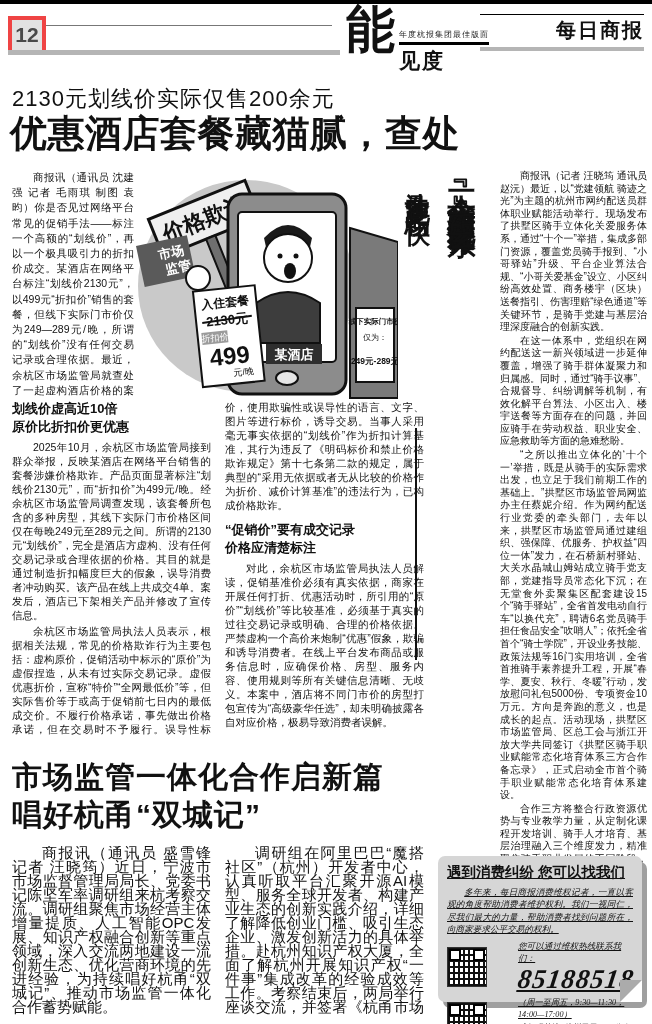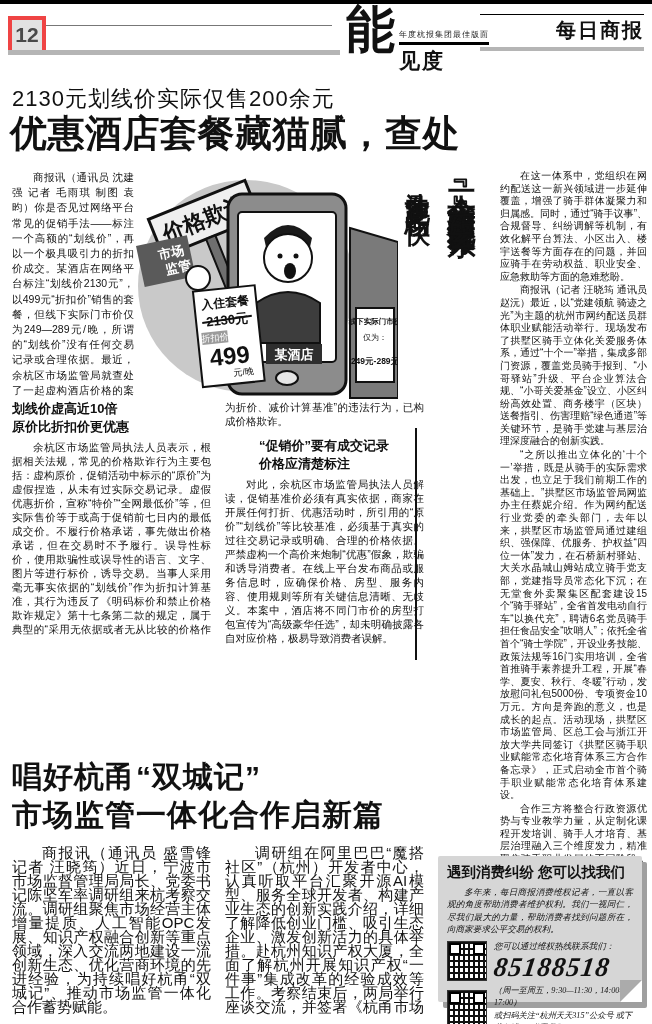--- a/index.html
+++ b/index.html
@@ -29,45 +29,45 @@
   
   #kicker{left:12px;top:84px;font-size:22px;color:#111;letter-spacing:1px;white-space:nowrap;}
   #headline{left:10px;top:109px;font-size:37px;font-weight:bold;letter-spacing:.5px;white-space:nowrap;}
   .news p{margin:0;text-indent:2em;text-align:justify;}
   #intro-col{left:12px;top:170px;width:122px;height:230px;font-size:10.5px;line-height:15.2px;overflow:hidden;}
   #cartoon{left:136px;top:168px;width:262px;height:234px;}
 
   #sec-cols{left:12px;top:400px;width:412px;height:342px;column-count:2;column-gap:14px;
             font-size:10.5px;line-height:14px;overflow:hidden;}
   #sec-cols h3{font-size:13px;line-height:1.35;margin:0 0 5px 0;}
-  #sec-cols h3.second{margin-top:9px;break-inside:avoid;margin-left:34px;}
+  #sec-cols h3.second{margin-top:9px;break-inside:avoid;}
   #sec-cols p{margin-bottom:2px;}
 
   
   .vert{writing-mode:vertical-rl;text-orientation:upright;}
   #vsub{left:402px;top:172px;height:245px;font-size:25px;font-weight:bold;letter-spacing:4px;}
   #vrule{left:415px;top:428px;width:2px;height:232px;background:#111;}
   #vtitle{left:442px;top:170px;height:505px;font-size:28px;font-weight:bold;letter-spacing:2px;}
   #art2-col{left:500px;top:170px;width:147px;height:696px;font-size:10px;line-height:12.6px;overflow:hidden;}
   #art2-col p{margin-bottom:1px;}
 
   
   #art3-head{left:12px;top:758px;font-size:30px;font-weight:bold;line-height:1.25;letter-spacing:1px;}
   #art3-cols{left:12px;top:846px;width:412px;height:172px;column-count:2;column-gap:14px;
              font-size:15px;line-height:14px;overflow:hidden;}
 
   
-  #adbox{left:438px;top:856px;width:204px;height:146px;background:#d6d6d6;border-radius:2px;
-         box-shadow:5px 6px 0 #9f9f9f;padding:7px 9px;box-sizing:border-box;}
+  #adbox{left:438px;top:856px;width:204px;height:146px;background:#d6d6d6;border-radius:7px;
+         box-shadow:5px 6px 0 #9f9f9f;padding:7px 9px;box-sizing:border-box;text-decoration:underline;}
   #adbox::after{content:"";position:absolute;right:0;bottom:0;width:0;height:0;
          border-top:22px solid #ababab;border-right:22px solid #ffffff;}
   #adbox .title{font-size:14.5px;font-weight:bold;margin-bottom:4px;}
   #adbox .body{font-family:"Liberation Serif",serif;font-style:italic;font-size:8.6px;line-height:1.45;
          text-align:justify;text-indent:2em;margin-bottom:5px;}
-  .adrow{display:flex;align-items:center;margin-bottom:4px;}
+  .adrow{display:flex;align-items:center;margin-bottom:4px;gap:24px;}
   .qr{width:38px;height:38px;flex:0 0 38px;margin-right:7px;background-color:#fff;border:1px solid #333;
       background-image:repeating-linear-gradient(90deg,#111 0 2px,transparent 2px 5px),
                        repeating-linear-gradient(0deg,#111 0 2px,#fff 2px 6px);position:relative;}
   .qr::before,.qr::after{content:"";position:absolute;width:8px;height:8px;background:#fff;border:2px solid #000;}
   .qr::before{left:1px;top:1px;}
   .qr::after{right:1px;top:1px;}
   .hotline{font-family:"Liberation Serif",serif;font-style:italic;}
   .hotline .lbl{font-size:8.6px;}
   .hotline .phone{font-size:27px;font-weight:bold;letter-spacing:1px;transform:skewX(-8deg);line-height:1.05;}
   .smallnote{font-family:"Liberation Serif",serif;font-style:italic;font-size:8.2px;line-height:1.5;}
@@ -161,42 +161,43 @@
       <text x="239" y="172" font-size="8" text-anchor="middle" fill="#111">仅为：</text>
       <text x="239" y="196" font-size="8.5" font-weight="bold" text-anchor="middle" fill="#111">249元-289元</text>
     </g>
   </svg>
 
   <div class="abs news" id="sec-cols">
     <h3>
       <span>划线价虚高近10倍</span><br>
       <span>原价比折扣价更优惠</span>
     </h3>
+    <p>2025年10月，余杭区市场监管局接到群众举报，反映某酒店在网络平台销售的套餐涉嫌价格欺诈。产品页面显著标注“划线价2130元”，而“折扣价”为499元/晚。经余杭区市场监管局调查发现，该套餐所包含的多种房型，其线下实际门市价格区间仅在每晚249元至289元之间。所谓的2130元“划线价”，完全是酒店方虚构、没有任何交易记录或合理依据的价格。其目的就是通过制造折扣幅度巨大的假象，误导消费者冲动购买。该产品在线上共成交4单。案发后，酒店已下架相关产品并修改了宣传信息。</p>
     <p>余杭区市场监管局执法人员表示，根据相关法规，常见的价格欺诈行为主要包括：虚构原价，促销活动中标示的“原价”为虚假捏造，从未有过实际交易记录。虚假优惠折价，宣称“特价”“全网最低价”等，但实际售价等于或高于促销前七日内的最低成交价。不履行价格承诺，事先做出价格承诺，但在交易时不予履行。误导性标价，使用欺骗性或误导性的语言、文字、图片等进行标价，诱导交易。当事人采用毫无事实依据的“划线价”作为折扣计算基准，其行为违反了《明码标价和禁止价格欺诈规定》第十七条第二款的规定，属于典型的“采用无依据或者无从比较的价格作为折价、减价计算基准”的违法行为，已构成价格欺诈。</p>
     <h3 class="second">
       <span>“促销价”要有成交记录</span><br>
       <span>价格应清楚标注</span>
     </h3>
     <p>对此，余杭区市场监管局执法人员解读，促销基准价必须有真实依据，商家在开展任何打折、优惠活动时，所引用的“原价”“划线价”等比较基准，必须基于真实的过往交易记录或明确、合理的价格依据。严禁虚构一个高价来炮制“优惠”假象，欺骗和诱导消费者。在线上平台发布商品或服务信息时，应确保价格、房型、服务内容、使用规则等所有关键信息清晰、无歧义。本案中，酒店将不同门市价的房型打包宣传为“高级豪华任选”，却未明确披露各自对应价格，极易导致消费者误解。</p>
 
   </div>
 
   <div class="abs vert" id="vsub">让奔跑更『畅』快</div>
   <div class="abs" id="vrule"></div>
   <div class="abs vert" id="vtitle">『十个一』举措构建骑手立体化关爱服务体系</div>
   <div class="abs news" id="art2-col">
+    <p>商报讯（记者 汪晓筠 通讯员 赵沅）最近，以“党建领航 骑迹之光”为主题的杭州市网约配送员群体职业赋能活动举行。现场发布了拱墅区骑手立体化关爱服务体系，通过“十个一”举措，集成多部门资源，覆盖党员骑手报到、“小哥驿站”升级、平台企业算法合规、“小哥关爱基金”设立、小区纠纷高效处置、商务楼宇（区块）送餐指引、伤害理赔“绿色通道”等关键环节，是骑手党建与基层治理深度融合的创新实践。</p>
     <p>在这一体系中，党组织在网约配送这一新兴领域进一步延伸覆盖，增强了骑手群体凝聚力和归属感。同时，通过“骑手议事”、合规督导、纠纷调解等机制，有效化解平台算法、小区出入、楼宇送餐等方面存在的问题，并回应骑手在劳动权益、职业安全、应急救助等方面的急难愁盼。</p>
-    <p>商报讯（记者 汪晓筠 通讯员 赵沅）最近，以“党建领航 骑迹之光”为主题的杭州市网约配送员群体职业赋能活动举行。现场发布了拱墅区骑手立体化关爱服务体系，通过“十个一”举措，集成多部门资源，覆盖党员骑手报到、“小哥驿站”升级、平台企业算法合规、“小哥关爱基金”设立、小区纠纷高效处置、商务楼宇（区块）送餐指引、伤害理赔“绿色通道”等关键环节，是骑手党建与基层治理深度融合的创新实践。</p>
     <p>“之所以推出立体化的‘十个一’举措，既是从骑手的实际需求出发，也立足于我们前期工作的基础上。”拱墅区市场监管局网监办主任蔡妮介绍。作为网约配送行业党委的牵头部门，去年以来，拱墅区市场监管局通过建组织、强保障、优服务、护权益“四位一体”发力，在石桥新村驿站、大关水晶城山姆站成立骑手党支部，党建指导员常态化下沉；在无堂食外卖聚集区配套建设15个“骑手驿站”，全省首发电动自行车“以换代充”，聘请6名党员骑手担任食品安全“吹哨人”；依托全省首个“骑士学院”，开设业务技能、政策法规等16门实用培训，全省首推骑手素养提升工程，开展“春学、夏安、秋行、冬暖”行动，发放慰问礼包5000份、专项资金10万元。方向是奔跑的意义，也是成长的起点。活动现场，拱墅区市场监管局、区总工会与浙江开放大学共同签订《拱墅区骑手职业赋能常态化培育体系三方合作备忘录》，正式启动全市首个骑手职业赋能常态化培育体系建设。</p>
     <p>合作三方将整合行政资源优势与专业教学力量，从定制化课程开发培训、骑手人才培育、基层治理融入三个维度发力，精准聚焦骑手职业发展的不同阶段，针对性推出以从业规范培训为主的“入行第一课”、以技能提升为主的“成长进阶课”、以学历提升为主的“学历继续教育”三大课程体系。通过多方位、常态化培育模式，助力骑手上岗就业、素养提升，为全省骑手职业赋能体系打造“拱墅样板”。</p>
   </div>
 
   <div class="abs" id="art3-head">
+    <div>市场监管一体化合作启新篇</div>
     <div>唱好杭甬“双城记”</div>
-    <div>市场监管一体化合作启新篇</div>
   </div>
   <div class="abs news" id="art3-cols">
     <p>商报讯（通讯员 盛雪锋 记者 汪晓筠）近日，宁波市市场监督管理局局长、党委书记陈坚军率调研组来杭考察交流。调研组聚焦市场经营主体增量提质、人工智能OPC发展、知识产权融合创新等重点领域，深入交流两地建设一流创新生态、优化营商环境的先进经验，为持续唱好杭甬“双城记”、推动市场监管一体化合作蓄势赋能。</p>
     <p>调研组在阿里巴巴“魔搭社区”（杭州）开发者中心，认真听取平台汇聚开源AI模型、服务全球开发者、构建产业生态的创新实践介绍，详细了解降低创业门槛、吸引生态企业、激发创新活力的具体举措。赴杭州知识产权大厦，全面了解杭州开展知识产权“一件事”集成改革的经验成效等工作。考察结束后，两局举行座谈交流，并签署《杭甬市场监管一体化合作框架协议》，标志着两地市场监管合作步入机制化、常态化新阶段。</p>
     <p>座谈会上，杭州市市场监督管理局党委书记、局长应承宪重点介绍了2026年“六大行动”推进情况，双方就市场经营主体培育、创新环境营造等内容，开展深入交流。</p>
 
   </div>
 
   <div class="abs" id="adbox">
     <div class="title">遇到消费纠纷 您可以找我们</div>

